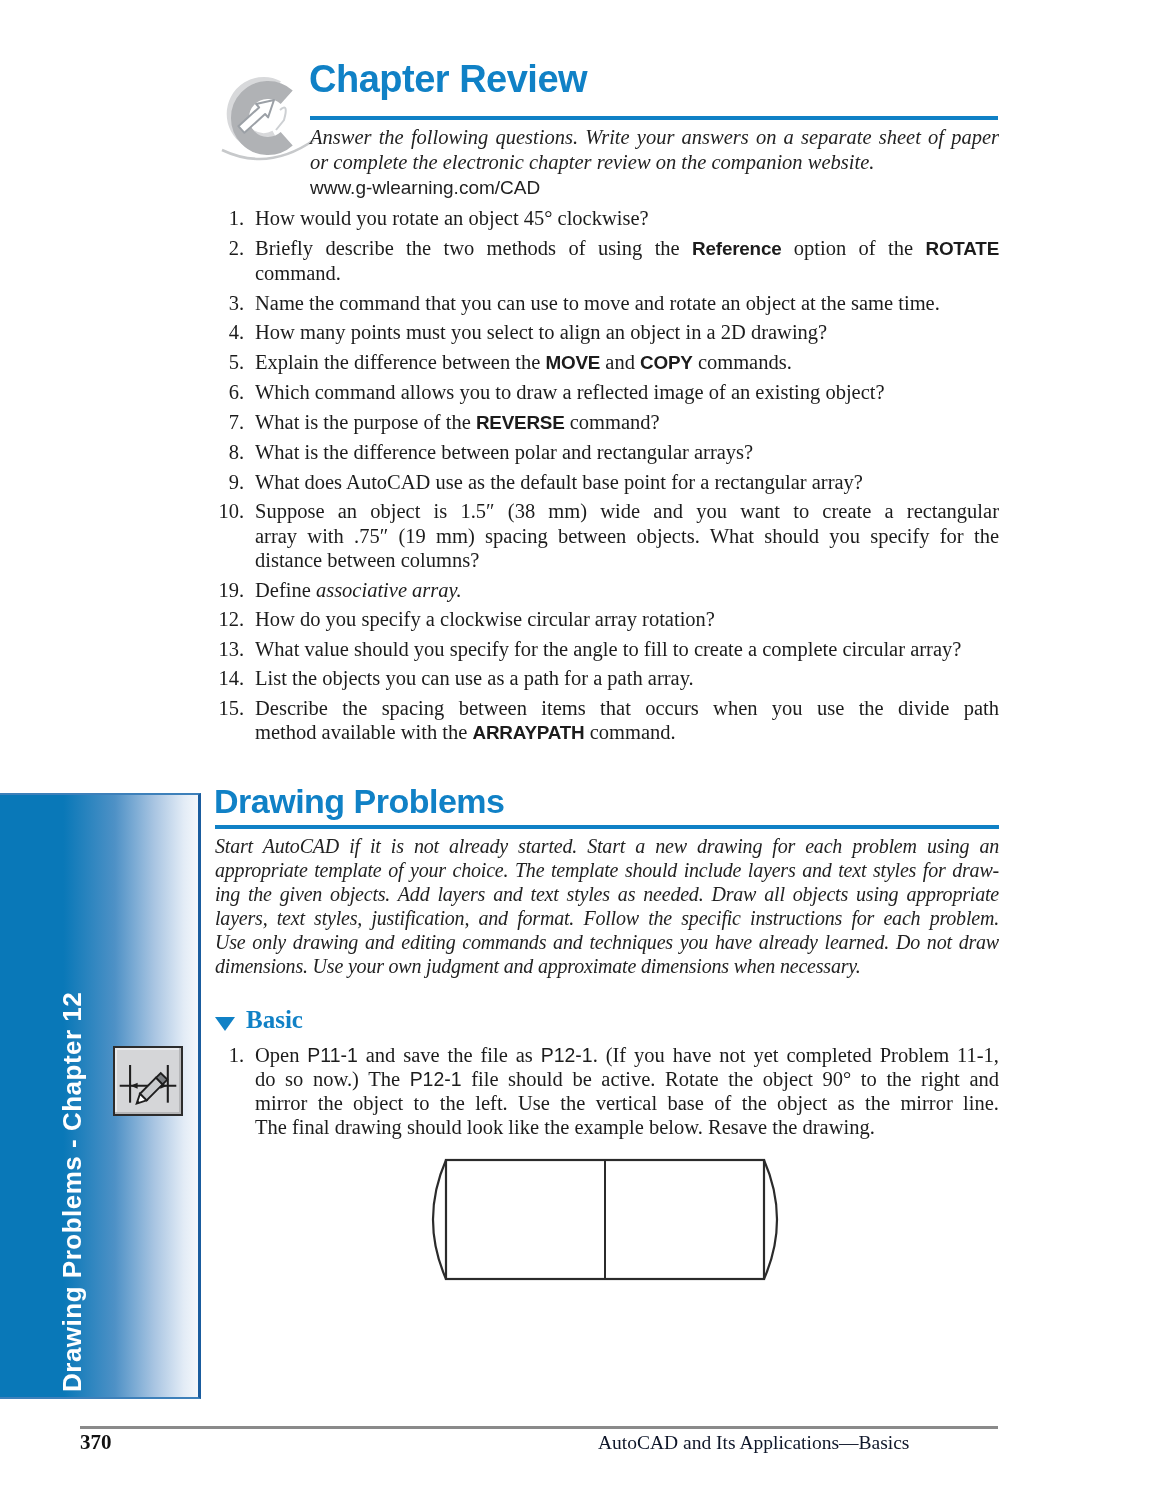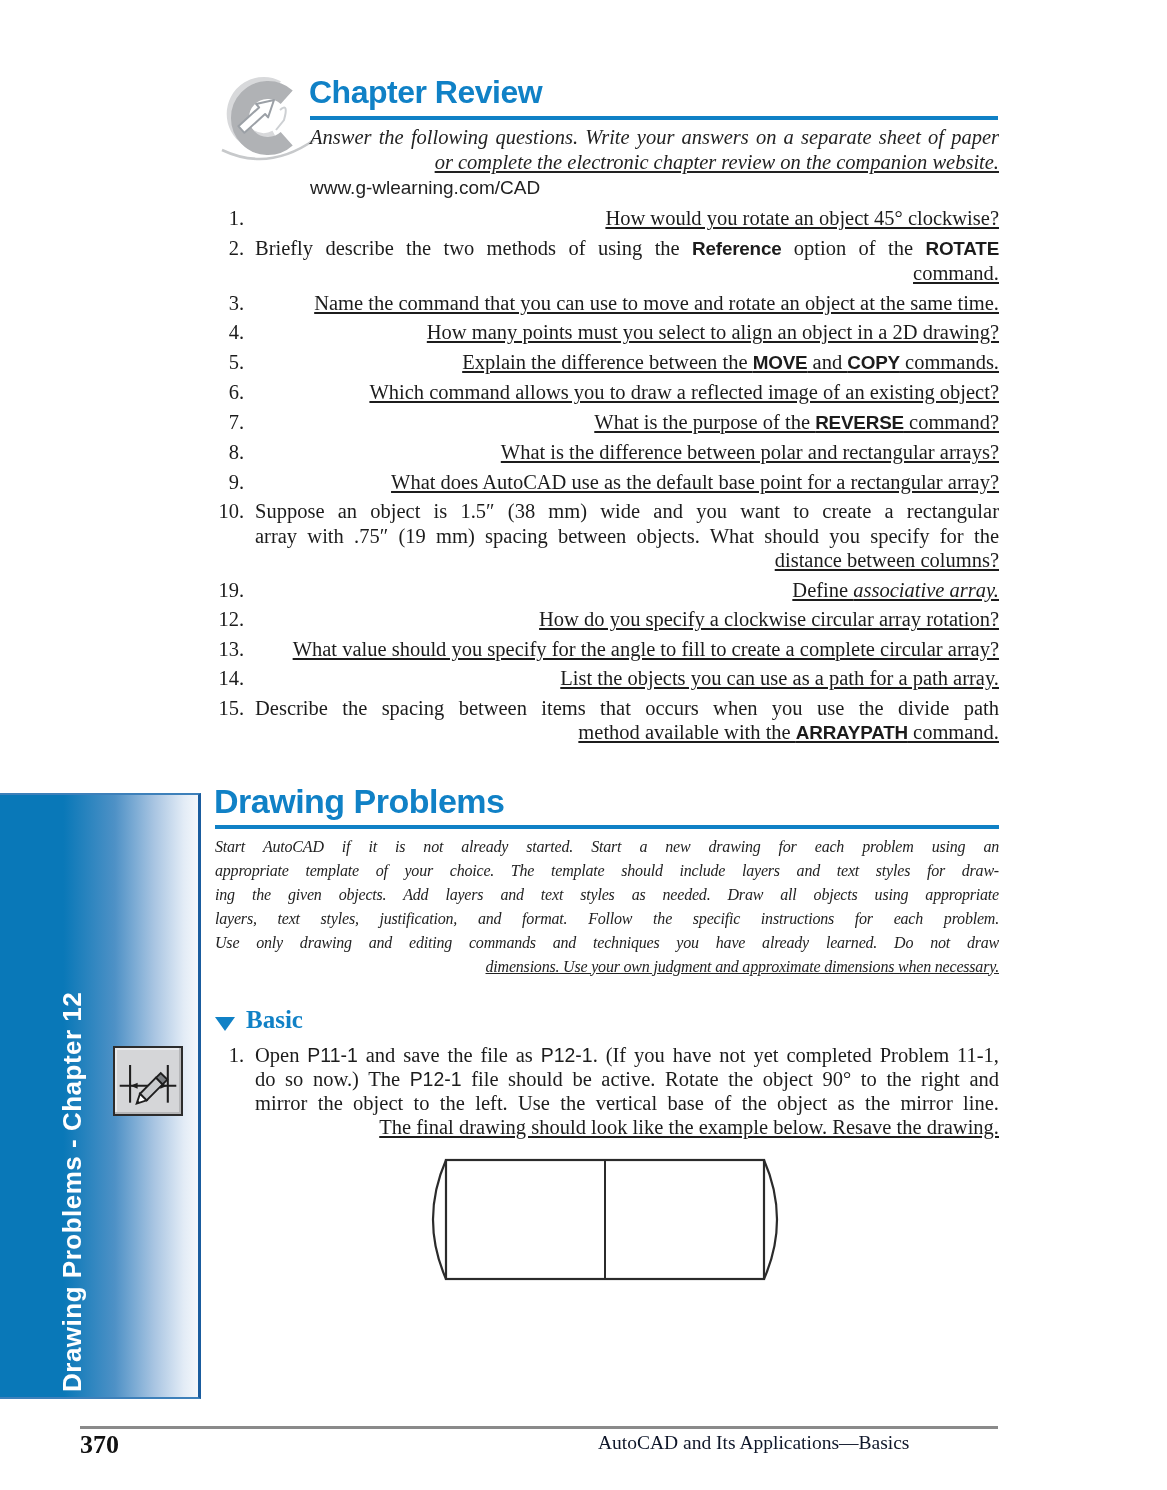--- a/index.html
+++ b/index.html
@@ -5,54 +5,54 @@
   :root { --accent:#1081c6; }
   html,body { margin:0; padding:0; background:#ffffff; }
   .page {
     position:relative; width:1167px; height:1490px; background:#fff;
     font-family:"Liberation Serif", serif; color:#1c1c1c; overflow:hidden;
   }
   .abs { position:absolute; }
 
   
   .cr-title {
-    left:309px; top:74px;
+    left:309px; top:58px;
     font-family:"Liberation Sans", sans-serif; font-weight:bold;
-    font-size:32px; letter-spacing:-0.5px; color:var(--accent);
+    font-size:38px; letter-spacing:-0.5px; color:var(--accent);
   }
   .cr-rule { left:310px; top:116px; width:688px; height:4px; background:var(--accent); }
   .cr-intro {
     left:310px; top:125px; width:689px;
     font-style:italic; font-size:20.5px; line-height:25px; color:#222;
   }
   .cr-url {
     left:310px; top:177px;
     font-family:Liberation Sans, sans-serif; font-size:19px; color:#222;
   }
 
   
   .q-list { left:200px; top:206px; width:799px; font-size:20.5px; line-height:24.5px; }
   .q-item { position:relative; padding-left:55px; margin-bottom:5px; }
   .q-num  { position:absolute; left:0; top:0; width:44px; text-align:right; }
   .jline  { text-align:justify; text-align-last:justify; }
-  .lline  { text-align:right;text-decoration:underline; }
+  .lline  { text-align:left; }
   .cmd  { font-family:"Liberation Sans", sans-serif; font-weight:bold; font-size:0.92em; letter-spacing:-0.2px; }
   .file { font-family:"Liberation Sans", sans-serif; font-size:0.95em; }
   .it   { font-style:italic; }
 
   
   .dp-title {
     left:214px; top:782px;
     font-family:"Liberation Sans", sans-serif; font-weight:bold;
     font-size:34px; letter-spacing:-0.5px; color:var(--accent);
   }
   .dp-rule { left:215px; top:825px; width:784px; height:3.5px; background:var(--accent); }
   .dp-intro {
     left:215px; top:835px; width:784px;
-    font-style:italic; font-size:16px; letter-spacing:-0.2px;
+    font-style:italic; font-size:20px; letter-spacing:-0.2px;
     line-height:23.9px; color:#222;
   }
   .basic { left:215px; top:1006px; display:flex; align-items:center; }
   .tri {
     width:0; height:0; margin-top:7px; margin-right:11px;
     border-left:10px solid transparent; border-right:10px solid transparent;
     border-top:14px solid var(--accent);
   }
   .basic-label {
     font-family:"Liberation Serif", serif; font-weight:bold;
@@ -77,21 +77,21 @@
     left:113px; top:1046px; width:70px; height:70px;
     background:#d5d6d8; border:2px solid #2c2c2c; box-sizing:border-box;
     box-shadow:inset -2px -2px 0 #b6b7b9, inset 2px 2px 0 #e9eaec;
   }
 
   
   .figure { left:424px; top:1148px; }
 
   
   .f-rule { left:80px; top:1426px; width:918px; height:2.5px; background:#8a8a8a; }
-  .f-num  { left:80px; top:1430px; font-weight:bold; font-size:26px; color:#111; }
+  .f-num  { left:80px; top:1430px; font-weight:bold; font-size:21px; color:#111; }
   .f-book { left:598px; top:1432px; width:400px; text-align:left; font-size:19.5px; color:#0f172a; }
 </style>
 </head>
 <body>
 
 <div class="page">
 
   <svg class="abs" style="left:220px;top:66px" width="96" height="112" viewBox="0 0 96 112">
     <path d="M61.7,27.2 A 28 28 0 1 0 61.7,76.8" transform="translate(-5,-4)" fill="none" stroke="#d8d9db" stroke-width="18"></path>
     <path d="M66.7,31.2 A 28 28 0 1 0 66.7,72.8" fill="none" stroke="#b0b2b5" stroke-width="18"></path>

